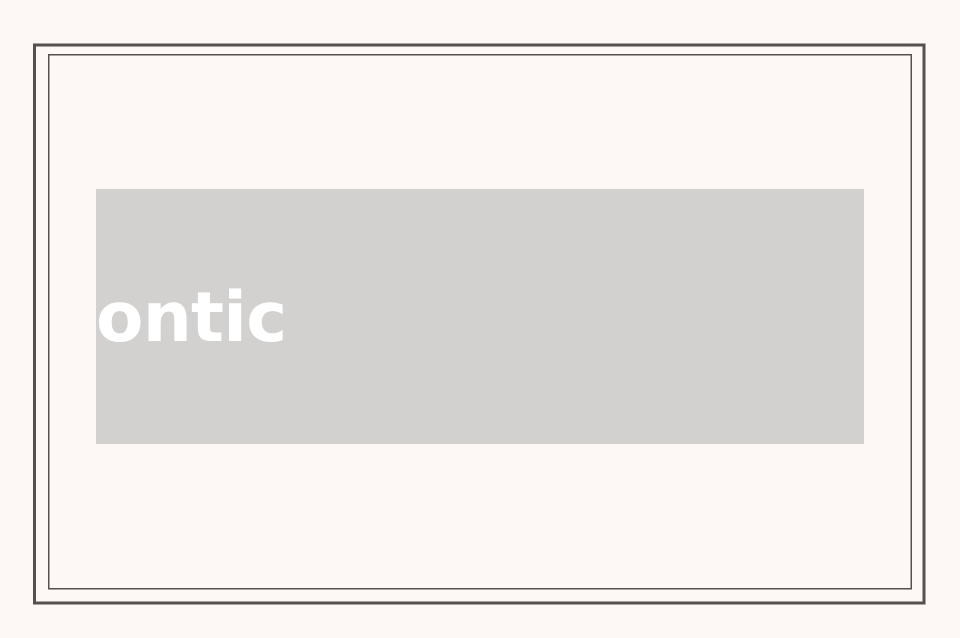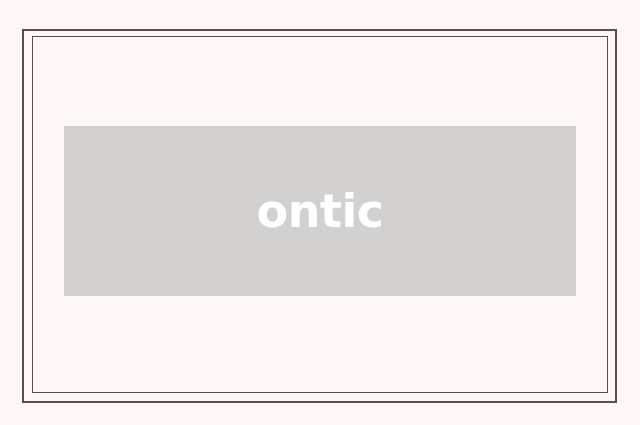--- a/index.html
+++ b/index.html
@@ -54,21 +54,20 @@
   
   .placeholder {
     position: absolute;
     left: 31px;
     top: 89px;
     width: 512px;
     height: 170px;
     background: #d3d1cf;
     display: flex;
     align-items: center;
-    justify-content: center;
   }
 
   .wordmark {
     color: #ffffff;
     font-family: "DejaVu Sans", "Liberation Sans", sans-serif;
     font-size: 46px;
     font-weight: 700;
     line-height: 1;
     letter-spacing: -0.5px;
     text-transform: lowercase;

